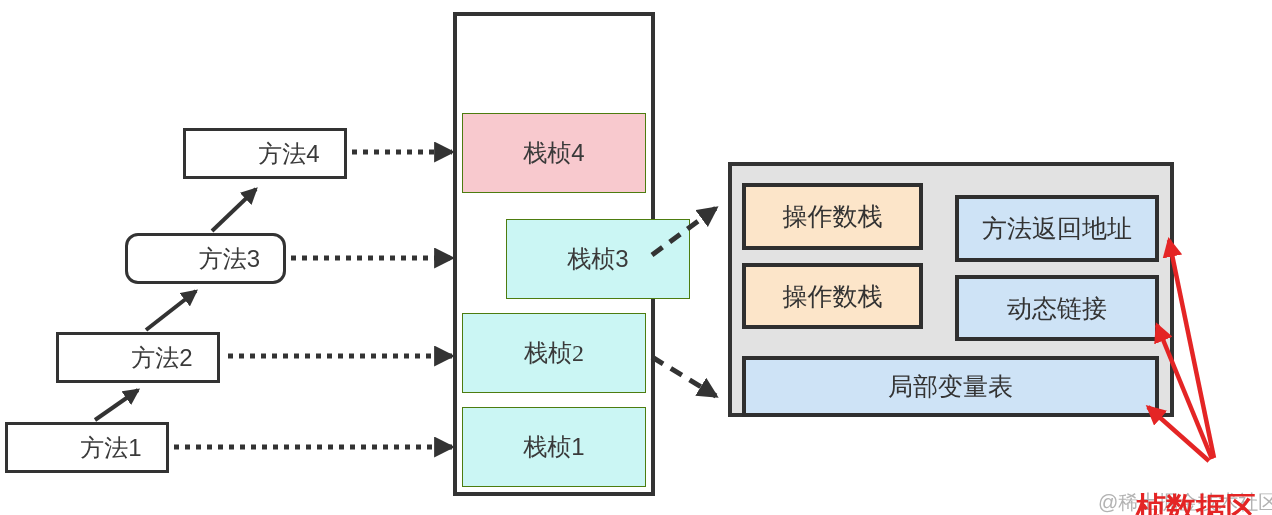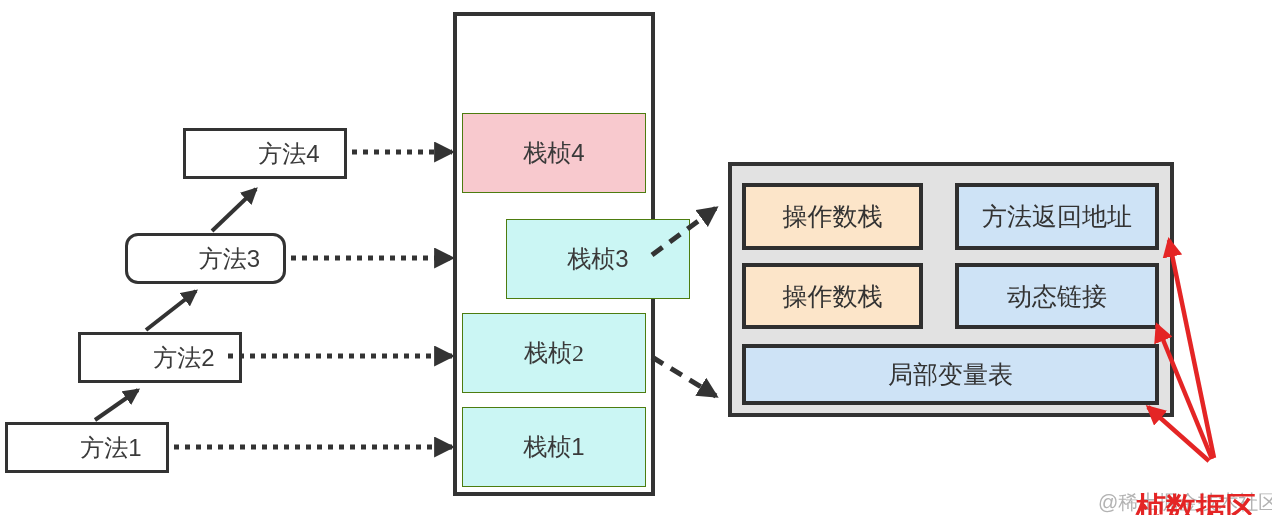--- a/index.html
+++ b/index.html
@@ -60,21 +60,21 @@
     z-index: 1;
   }
   .panel-cell {
     position: absolute;
     border: 4px solid #2f2f2f;
     display: flex; align-items: center; justify-content: center;
     font-size: 25px; color: #333333;
     box-sizing: border-box;
   }
   .cell-orange { background: #fce5c9; }
-  .cell-blue { background: #cee3f6; }
+  .cell-blue { background: #cee3f6; margin-top: 12px; }
   #arrow-layer {
     position: absolute;
     left: 0; top: 0;
     width: 1272px; height: 515px;
     z-index: 5;
     pointer-events: none;
   }
   .annotation-label {
     position: absolute;
     left: 1136px; top: 488px;
@@ -94,21 +94,21 @@
   }
 </style>
 </head>
 <body>
 
 <div id="stage">
 
   <div class="box method-box" style="left:5px; top:422px;">
     <span>方法1</span>
   </div>
-  <div class="box method-box" style="left:78px; top:332px;">
+  <div class="box method-box" style="left:56px; top:332px;">
     <span>方法2</span>
   </div>
   <div class="box method-box" style="left:125px; top:233px; width:161px;border-radius:13px;">
     <span>方法3</span>
   </div>
   <div class="box method-box" style="left:183px; top:128px;">
     <span>方法4</span>
   </div>
 
   <div class="stack-container">

